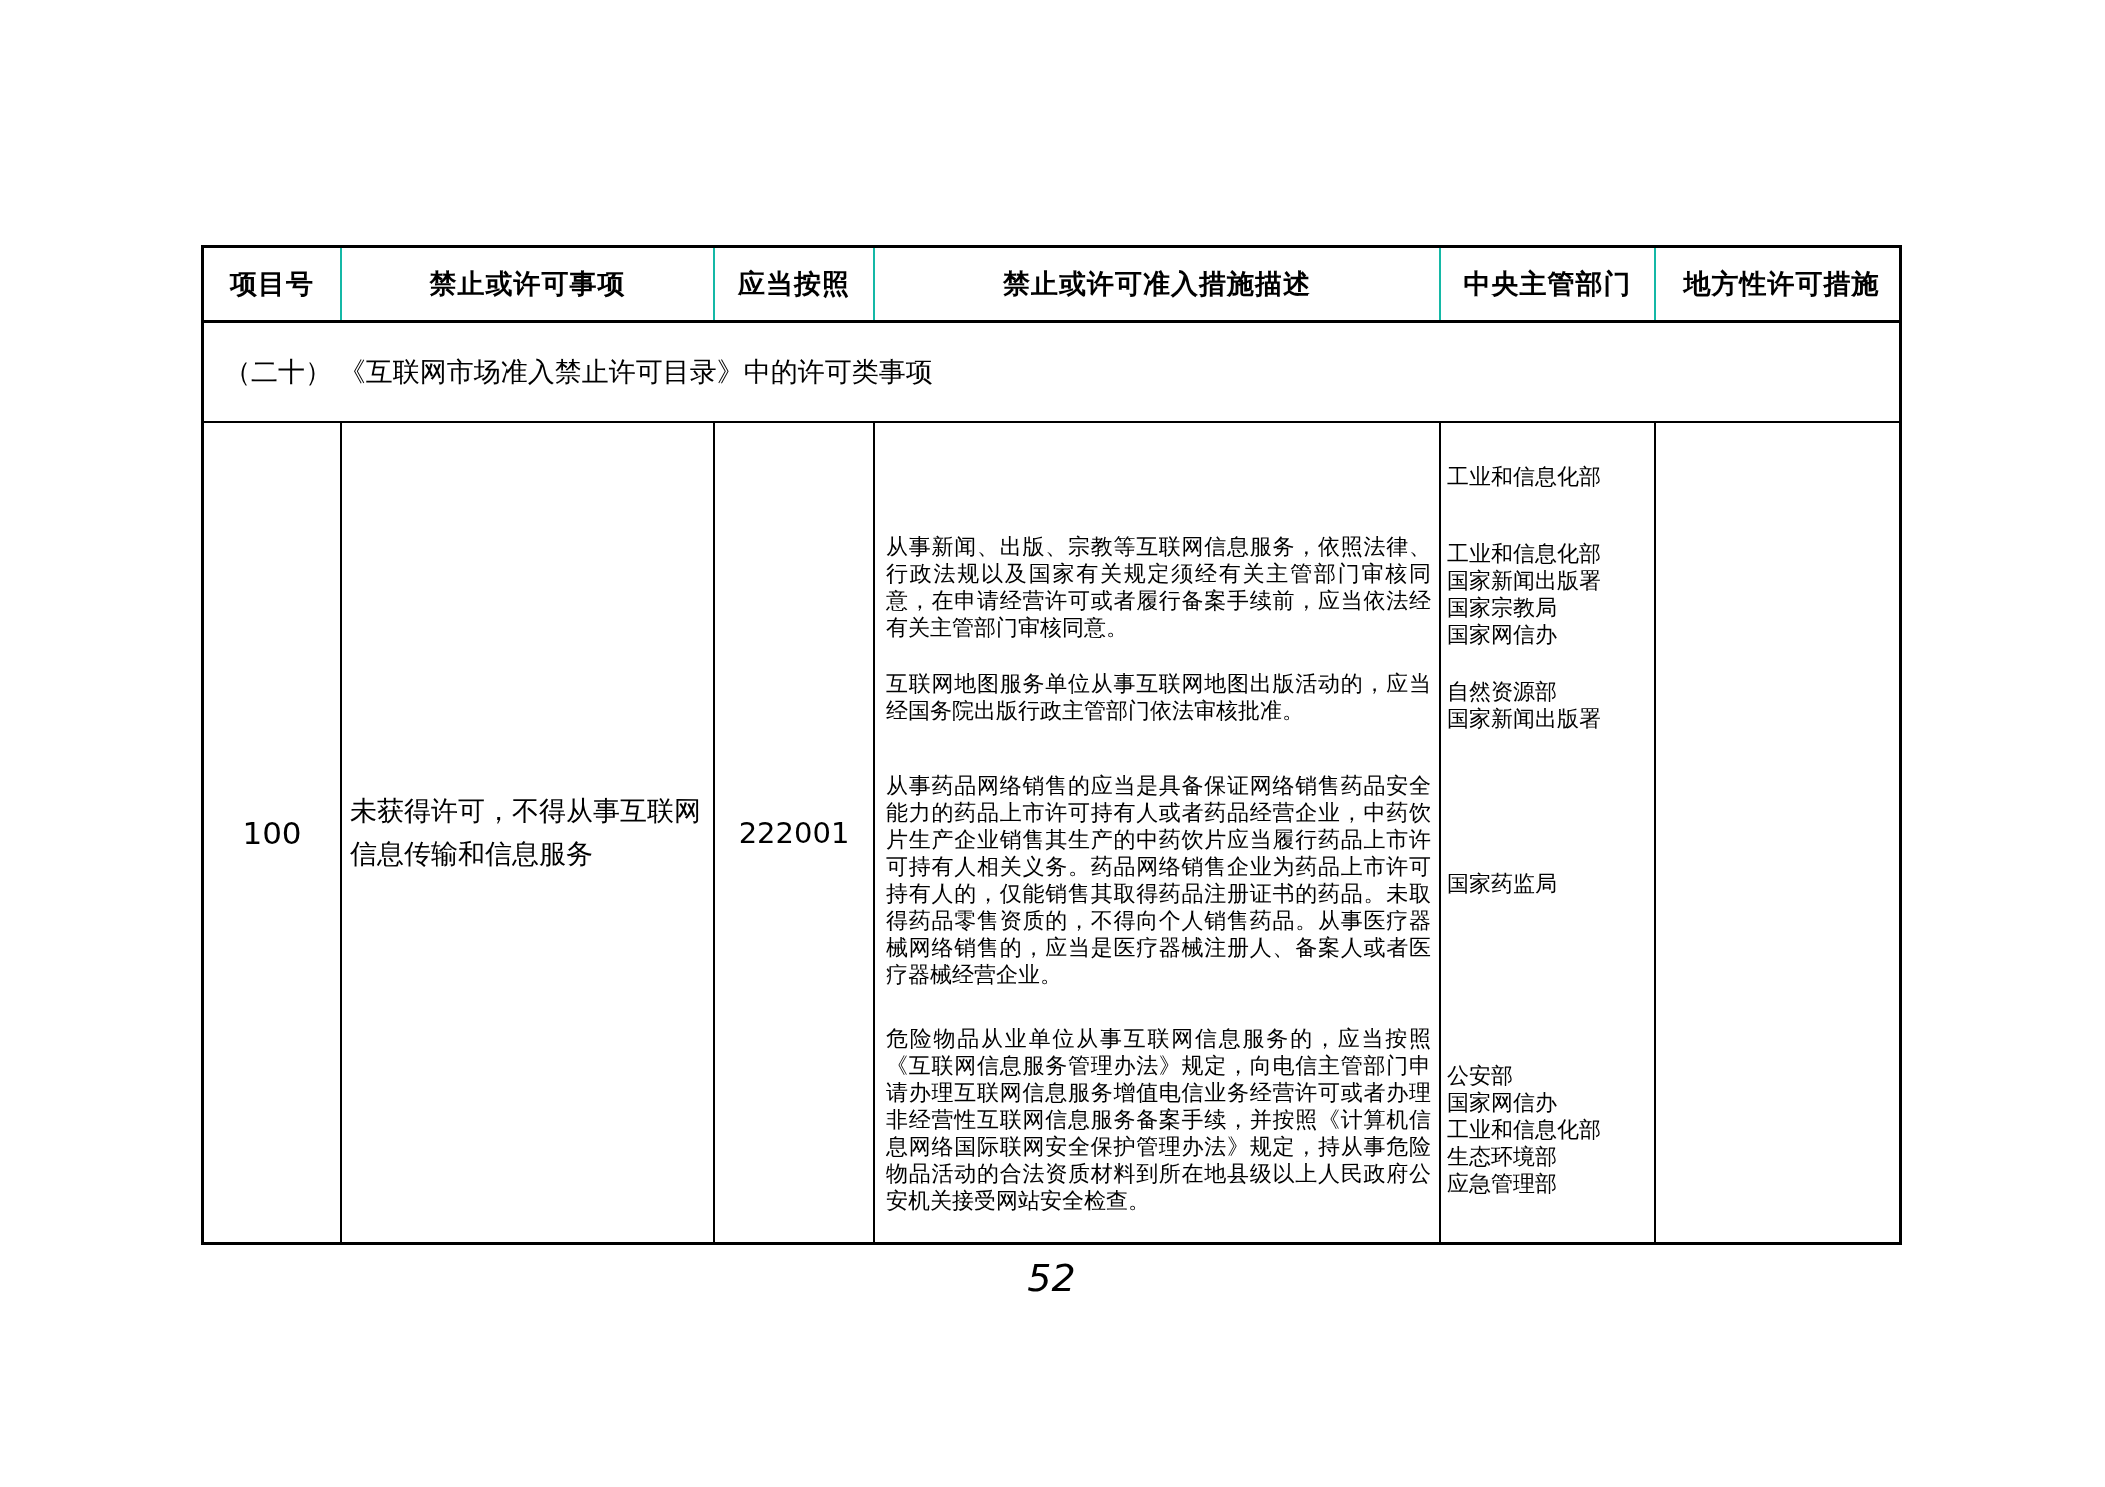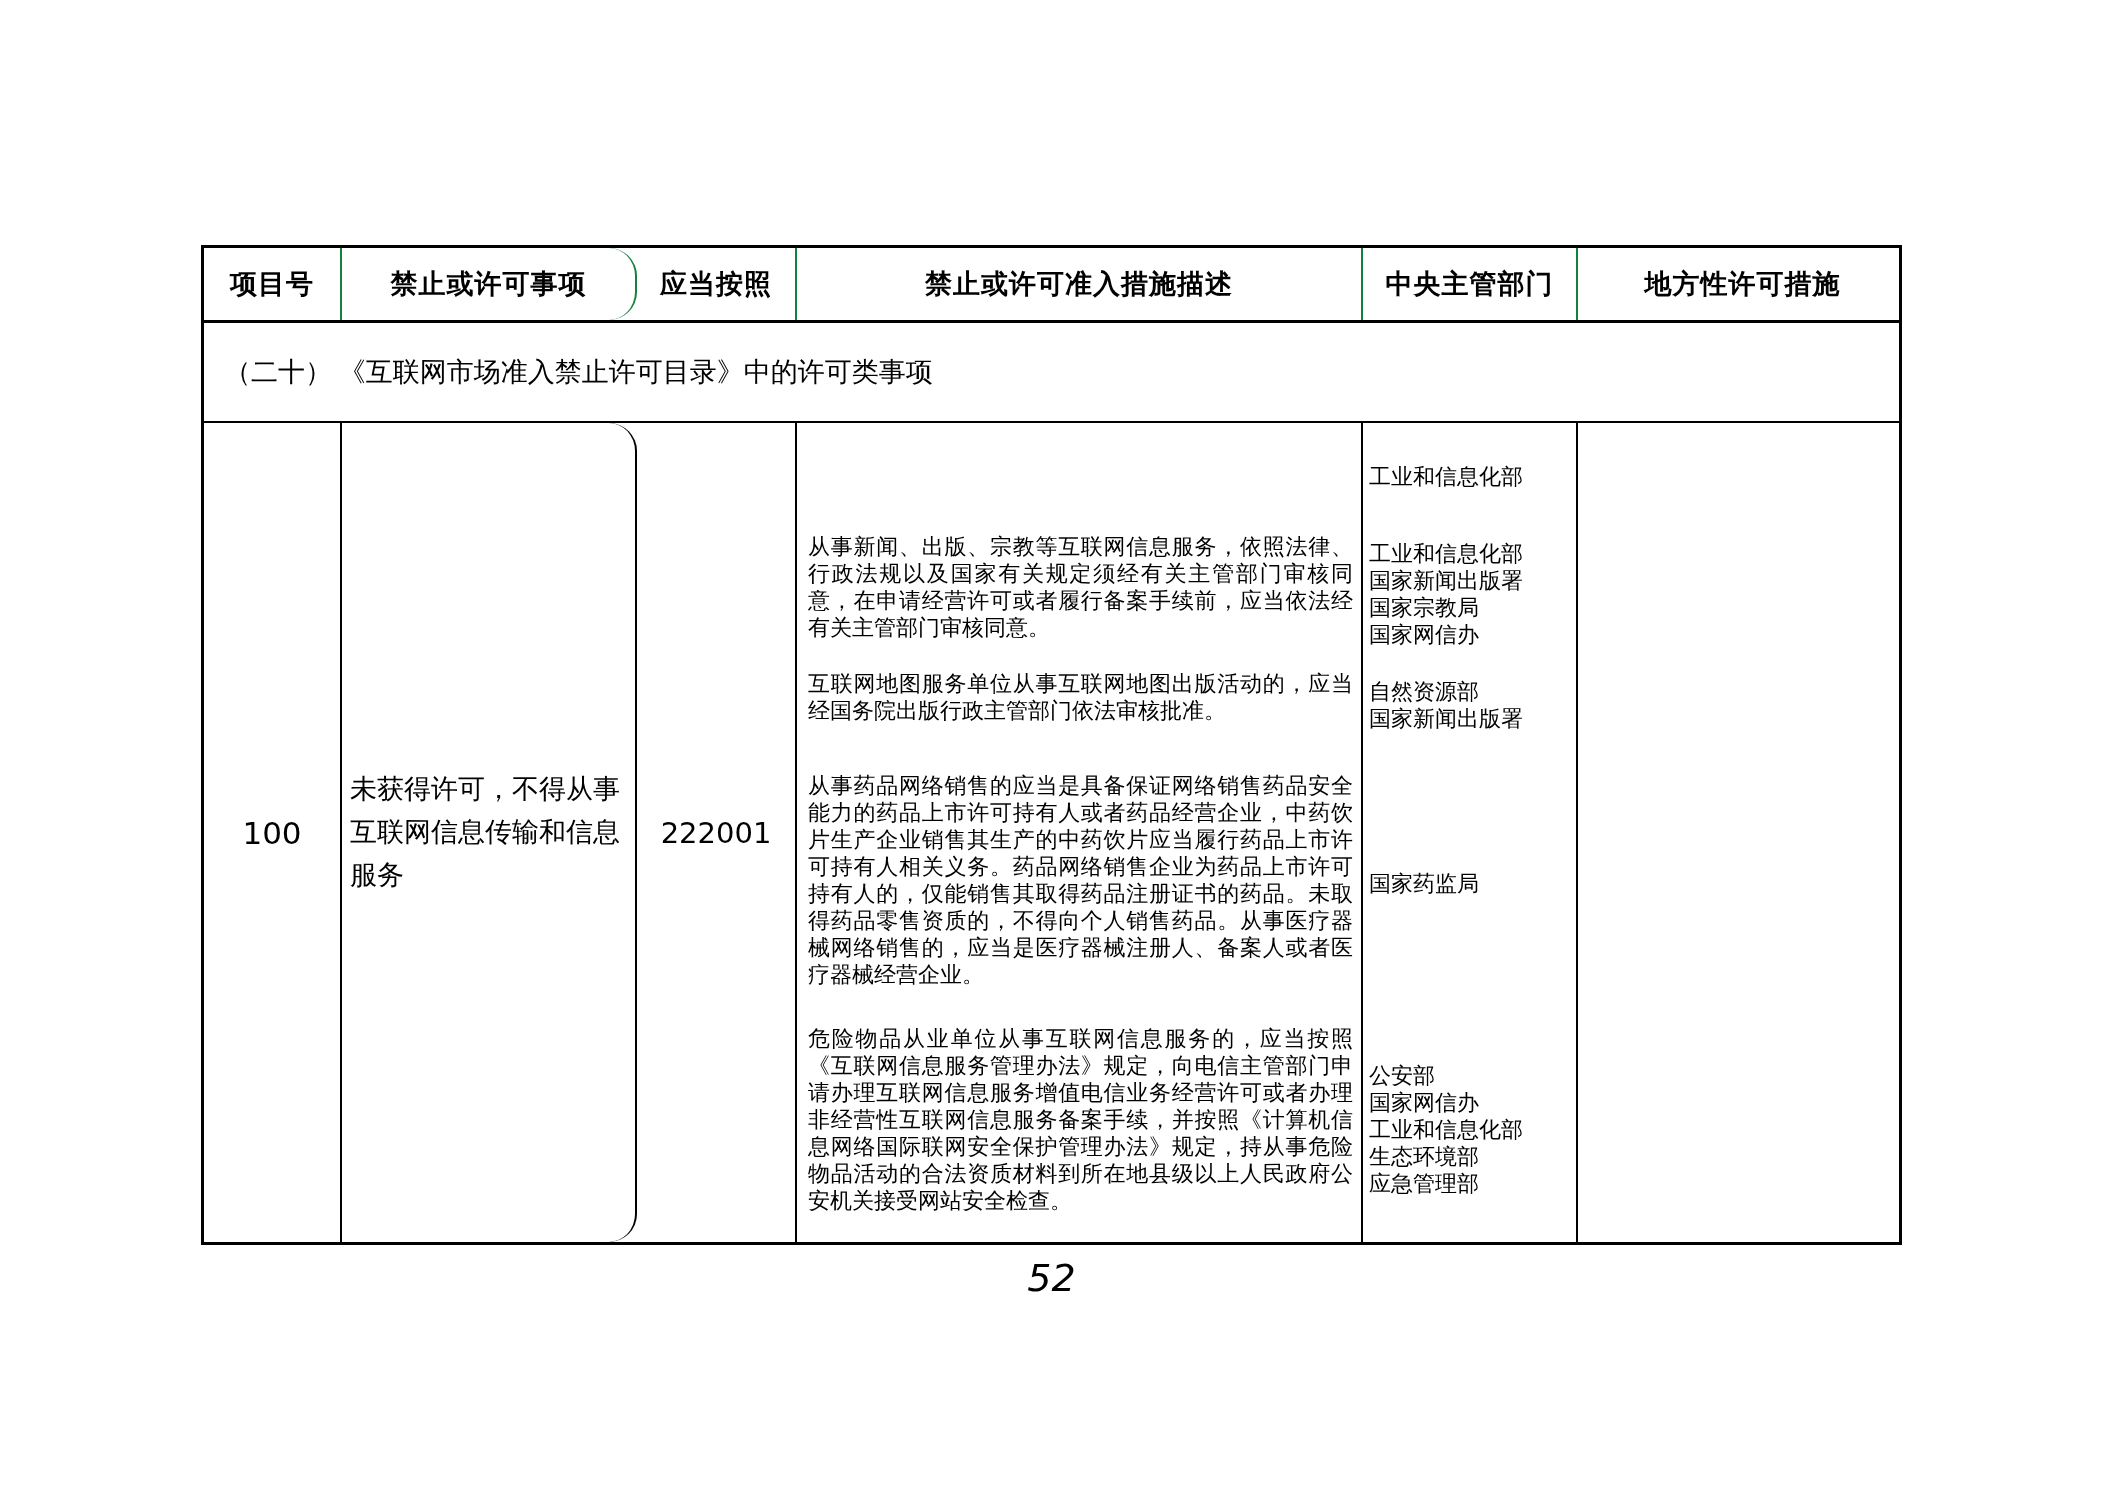--- a/index.html
+++ b/index.html
@@ -25,21 +25,21 @@
     border: 3px solid #000000;
     display: flex;
     flex-direction: column;
   }
   .header-row {
     display: flex;
     height: 75px;
     border-bottom: 3px solid #000000;
   }
   .header-cell {
-    border-right: 2px solid #15803d;
+    border-right: 2px solid #14b8a6;
     display: flex;
     align-items: center;
     justify-content: center;
     font-weight: bold;
     font-size: 27px;
     letter-spacing: 1px;
     text-align: center;
   }
   .header-cell:last-child { border-right: none; padding-left: 8px; }
   .section-row {
@@ -54,21 +54,21 @@
     flex: 1;
     display: flex;
     position: relative;
   }
   .cell {
     border-right: 2px solid #000000;
     position: relative;
   }
   .cell:last-child { border-right: none; }
   .w-itemno { width: 138px; }
-  .w-matter { width: 295px; border-radius: 28px; }
+  .w-matter { width: 373px; }
   .w-code   { width: 160px; }
   .w-desc   { width: 566px; }
   .w-dept   { width: 215px; }
   .w-local  { flex: 1; }
   .cell-itemno {
     display: flex; align-items: center; justify-content: center;
     font-family: "DejaVu Sans", sans-serif;
     font-size: 31px;
   }
   .cell-matter {

